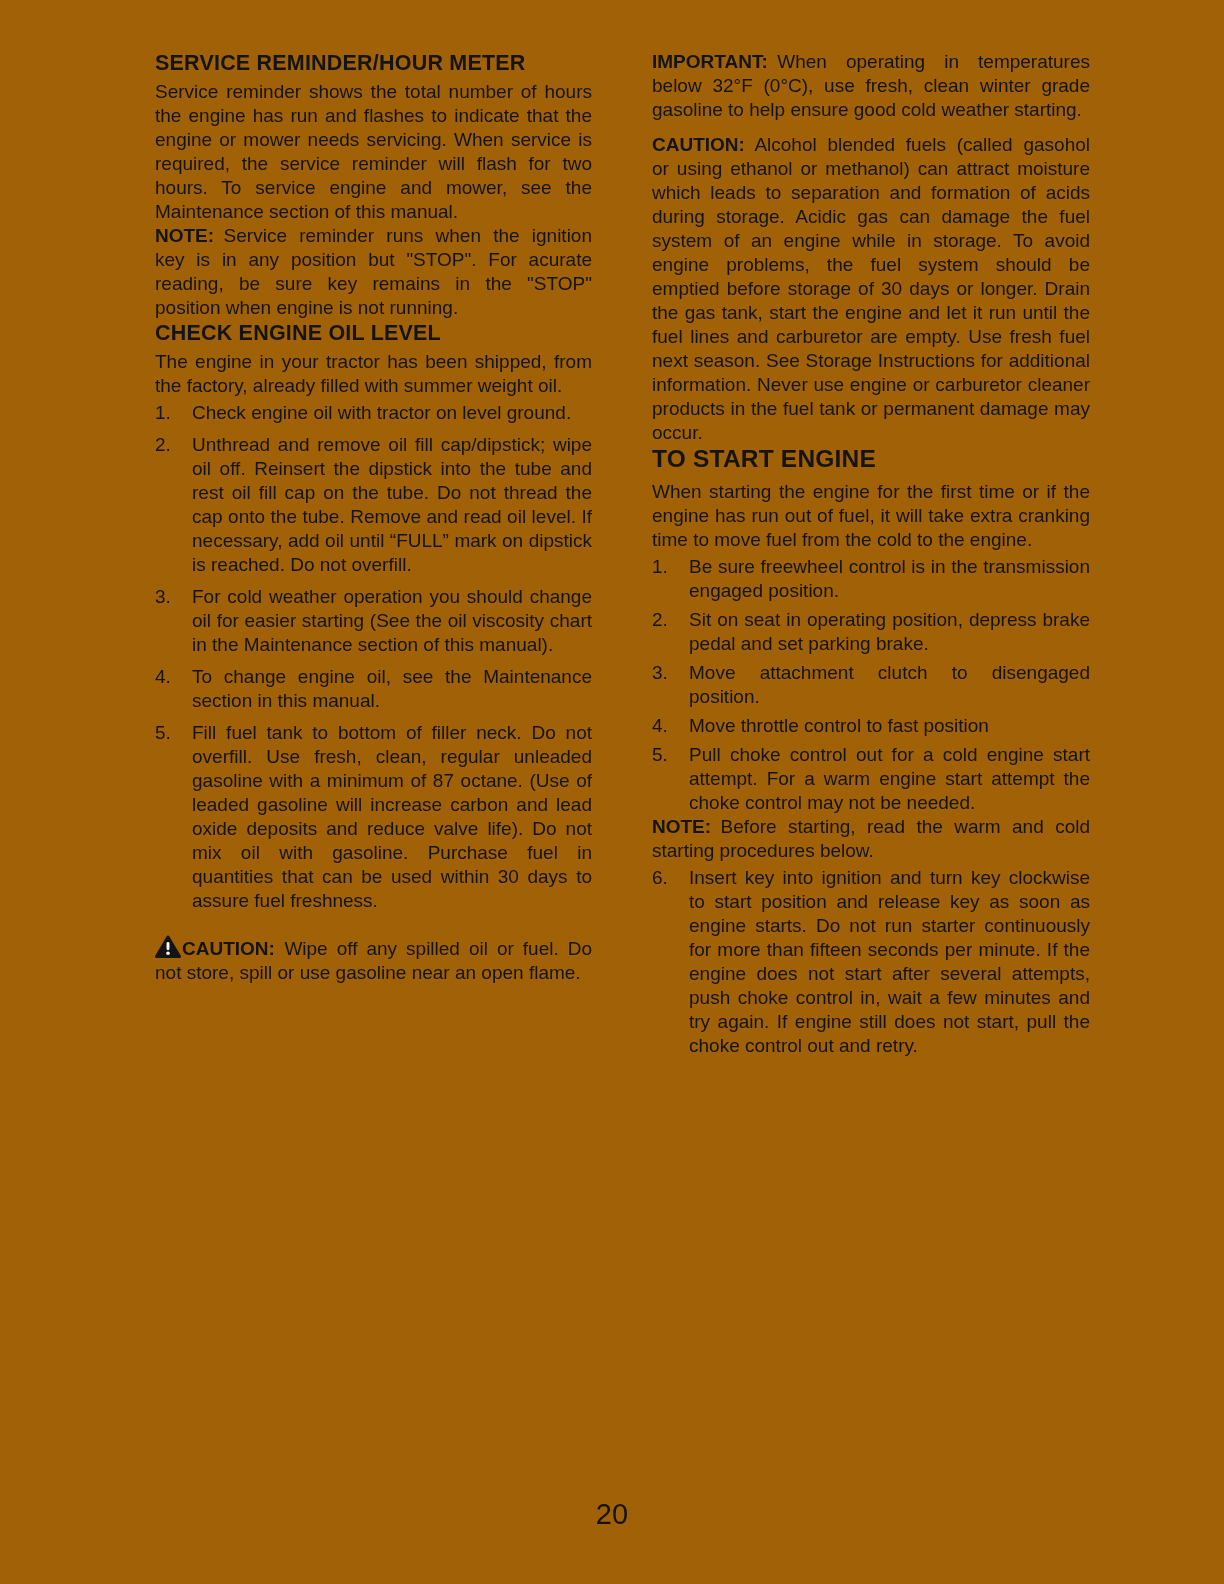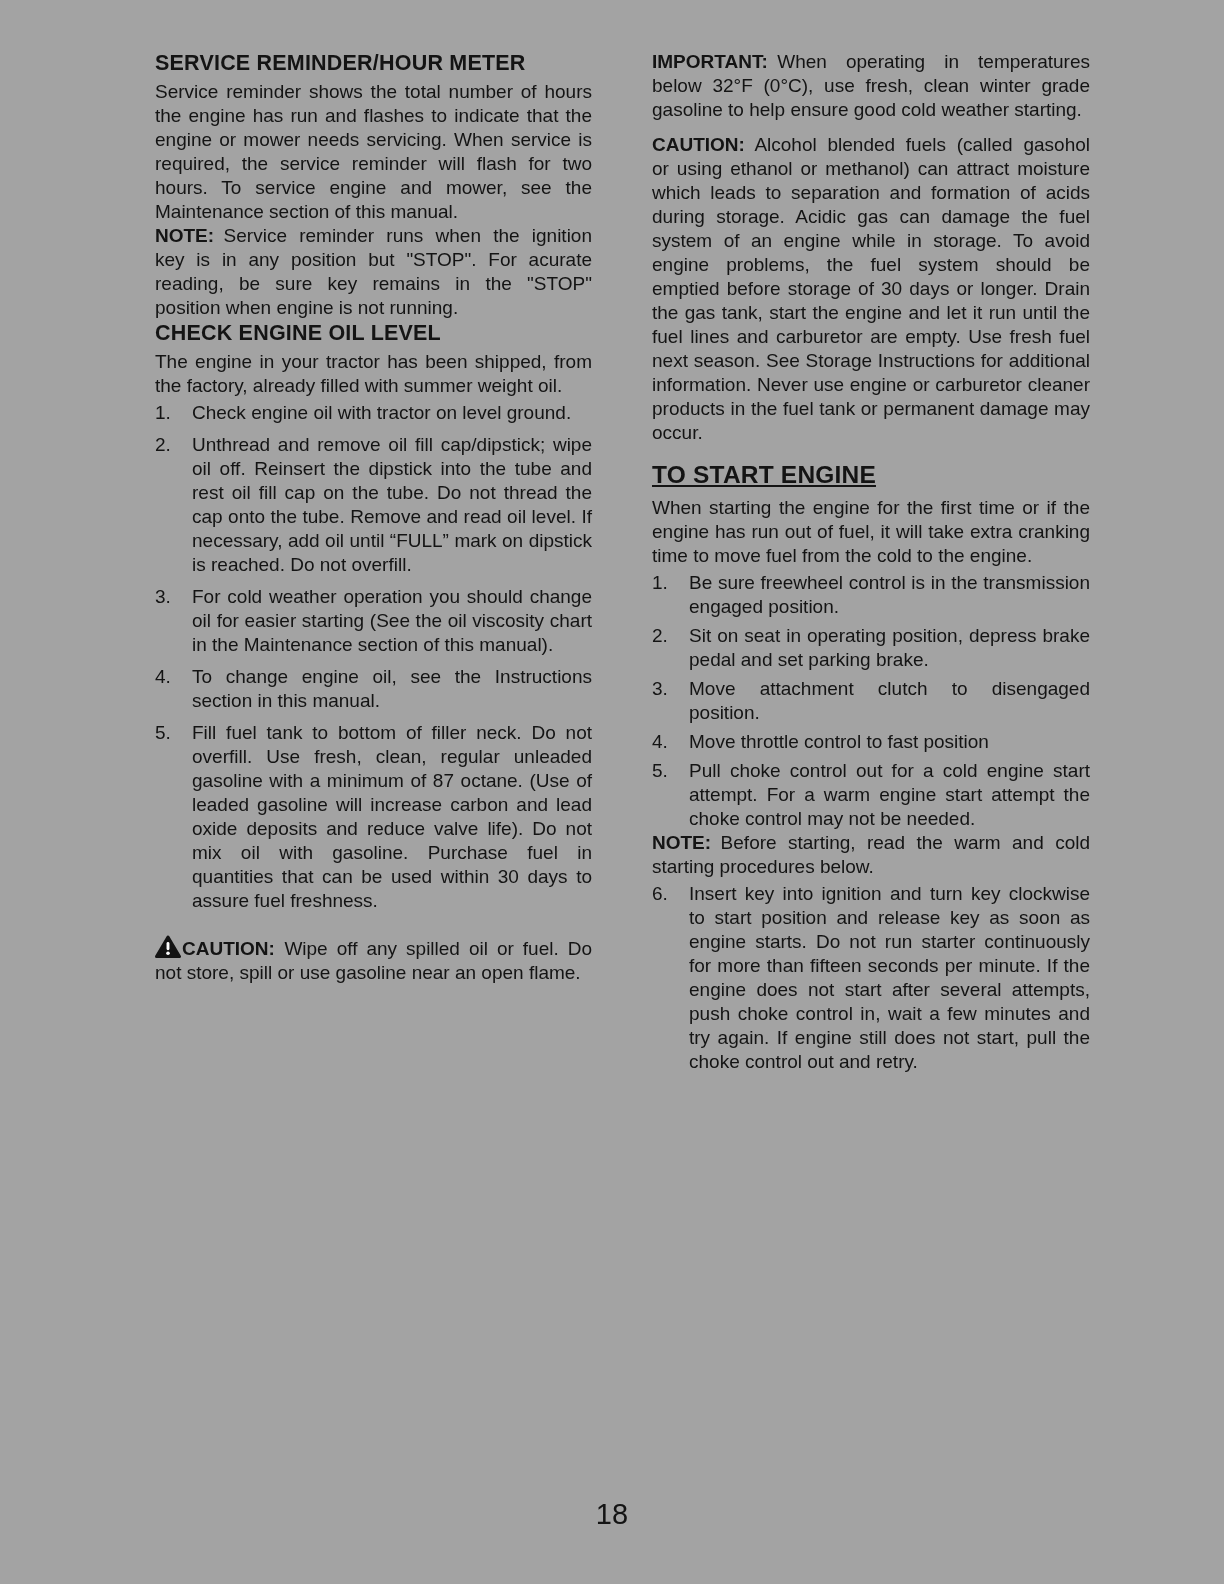--- a/index.html
+++ b/index.html
@@ -1,21 +1,21 @@
 <!DOCTYPE html>
 <html lang="en"><head>
 <meta charset="utf-8">
 <style>
   * { box-sizing: border-box; margin: 0; padding: 0; }
   html, body { background: #ffffff; }
   .page {
     position: relative;
     width: 1224px;
     height: 1584px;
-    background: #a3a3a3;
+    background: #a16207;
     color: #141414;
     font-family: "Liberation Sans", sans-serif;
     overflow: hidden;
   }
   .col {
     position: absolute;
     top: 50px;
     font-size: 19px;
     line-height: 24px;
     text-align: justify;
@@ -25,21 +25,21 @@
 
   .doc-h1 {
     font-size: 24.5px;
     line-height: 28px;
     font-weight: 700;
     letter-spacing: 0.2px;
     text-align: left;
     margin: 0 0 7px 0;
   }
   .col-left  .doc-h1 { margin-top: 31px; }
-  .col-right .doc-h1 { margin-top: 16px; text-decoration: underline; }
+  .col-right .doc-h1 { margin-top: 0; }
 
   .doc-h2 {
     font-size: 21.5px;
     line-height: 26px;
     font-weight: 700;
     letter-spacing: 0.2px;
     text-align: left;
     margin: 0 0 4px 0;
   }
   .doc-h1 + .doc-h2 { margin-top: 6px; }
@@ -90,21 +90,21 @@
         <div class="doc-li">
           <span class="doc-num">2.</span>
           <span class="doc-li-text">Unthread and remove oil fill cap/dipstick; wipe oil off. Reinsert the dipstick into the tube and rest oil fill cap on the tube. Do not thread the cap onto the tube. Remove and read oil level. If necessary, add oil until “FULL” mark on dipstick is reached. Do not overfill.</span>
         </div>
         <div class="doc-li">
           <span class="doc-num">3.</span>
           <span class="doc-li-text">For cold weather operation you should change oil for easier starting (See the oil viscosity chart in the Maintenance section of this manual).</span>
         </div>
         <div class="doc-li">
           <span class="doc-num">4.</span>
-          <span class="doc-li-text">To change engine oil, see the Instructions section in this manual.</span>
+          <span class="doc-li-text">To change engine oil, see the Maintenance section in this manual.</span>
         </div>
         <div class="doc-li">
           <span class="doc-num">5.</span>
           <span class="doc-li-text">Fill fuel tank to bottom of filler neck. Do not overfill. Use fresh, clean, regular unleaded gasoline with a minimum of 87 octane. (Use of leaded gasoline will increase carbon and lead oxide deposits and reduce valve life). Do not mix oil with gasoline. Purchase fuel in quantities that can be used within 30 days to assure fuel freshness.</span>
         </div>
       </div>
       <p class="doc-para doc-caution"><svg class="warn-icon" width="26" height="23" viewBox="0 0 26 23">
           <path d="M13 2 L24.5 21.5 L1.5 21.5 Z" fill="#141414" stroke="#141414" stroke-width="3" stroke-linejoin="round"></path>
           <rect x="11.55" y="7" width="2.9" height="8.2" rx="1.45" fill="#ffffff"></rect>
           <circle cx="13" cy="18.2" r="1.8" fill="#ffffff"></circle>
@@ -138,14 +138,14 @@
         </div>
       </div>
       <p class="doc-para"><span class="doc-lead">NOTE:</span> Before starting, read the warm and cold starting procedures below.</p>
       <div class="doc-list">
         <div class="doc-li">
           <span class="doc-num">6.</span>
           <span class="doc-li-text">Insert key into ignition and turn key clockwise to start position and release key as soon as engine starts. Do not run starter continuously for more than fifteen seconds per minute. If the engine does not start after several attempts, push choke control in, wait a few minutes and try again. If engine still does not start, pull the choke control out and retry.</span>
         </div>
       </div>
     </div>
-  <div class="page-number">18</div>
+  <div class="page-number">20</div>
 </div>
 
 </body></html>

